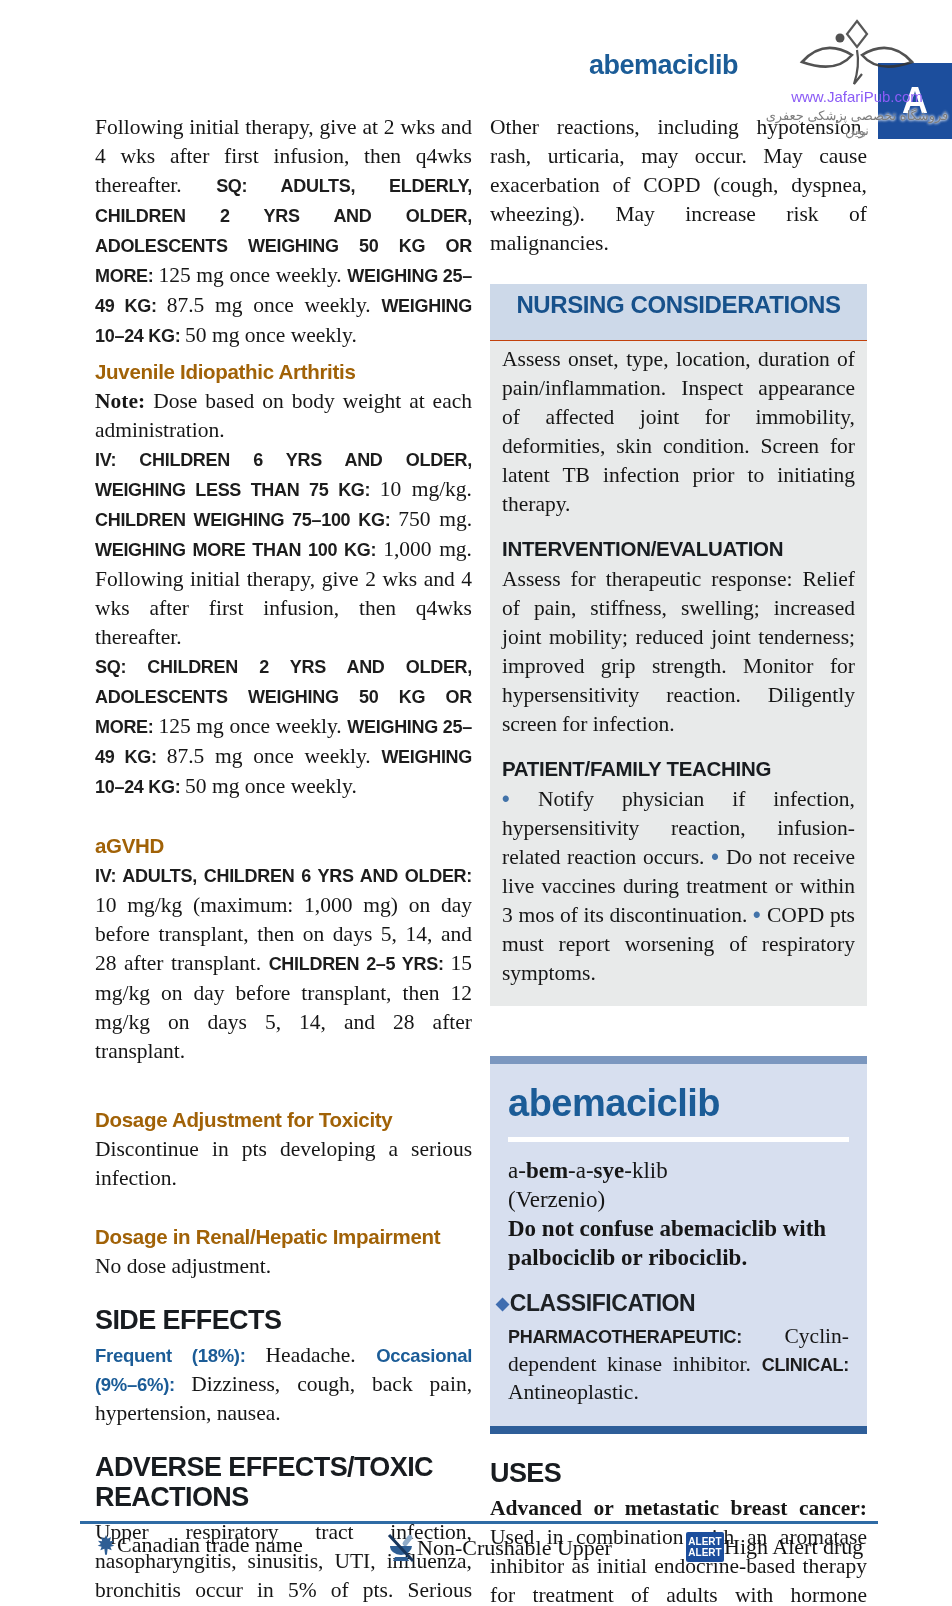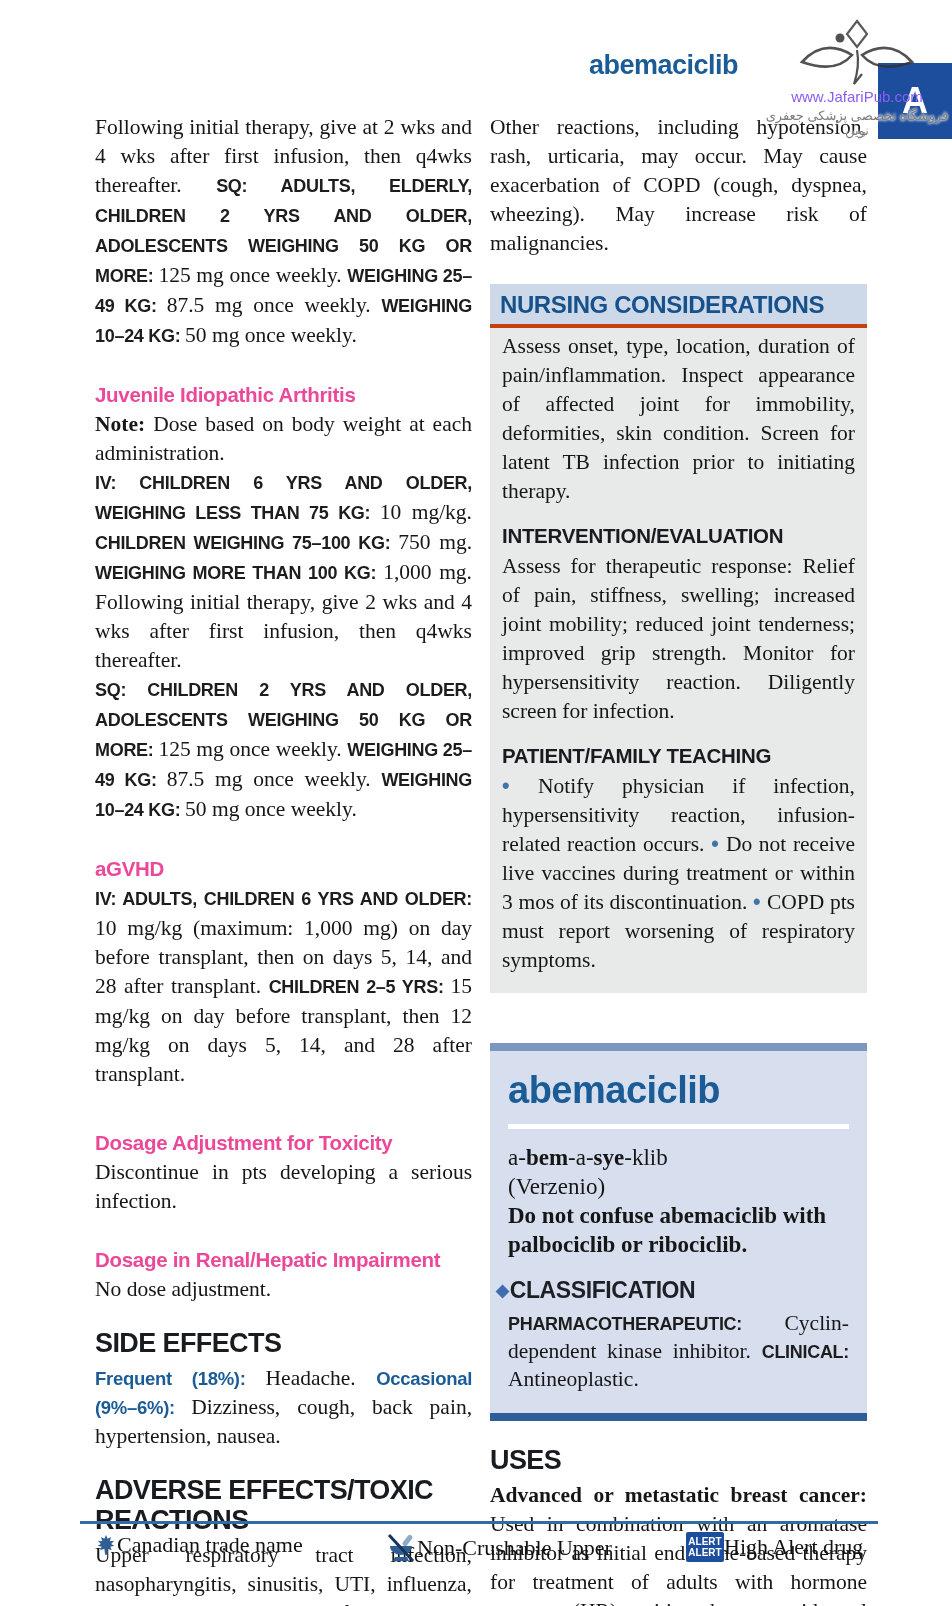--- a/index.html
+++ b/index.html
@@ -22,30 +22,30 @@
   .col{position:absolute;top:113px;width:377px;}
   .col-left{left:95px;}
   .col-right{left:490px;}
 
   p.body{margin:0;text-align:justify;font-size:21.5px;line-height:29px;}
   .seg-l{font-family:"Liberation Sans", sans-serif;font-weight:700;font-size:18px;letter-spacing:-0.3px;color:#1d1d1d;}
   .seg-b{font-weight:700;}
   .seg-lb{font-family:"Liberation Sans", sans-serif;font-weight:700;font-size:18.5px;color:#1b5c97;letter-spacing:-0.3px;}
   .seg-bullet{color:#4273a9;font-family:"Liberation Sans", sans-serif;font-weight:700;}
 
-  .sub-head{font:700 20.5px "Liberation Sans", sans-serif;color:#ec4899;margin:32px 0 3px;letter-spacing:-0.3px;}
+  .sub-head{font:700 20.5px "Liberation Sans", sans-serif;color:#a16207;margin:9px 0 3px;letter-spacing:-0.3px;}
   .sub-head.gap-lg{margin-top:42px;}
   .sub-head.gap-md{margin-top:32px;}
   .major-head{font:700 27px "Liberation Sans", sans-serif;color:#181c20;margin:24px 0 6px;
     letter-spacing:-0.6px;line-height:30px;}
 
   
-  .banner{background:#cdd9e9;border-bottom:4px solid #c2410c;color:#17518b;
+  .banner{background:#cdd9e9;border-bottom:1px solid #c2410c;color:#17518b;
     font:700 24px "Liberation Sans", sans-serif;letter-spacing:-0.4px;
-    padding:7px 10px 5px;margin-top:26px;}
+    padding:7px 10px 21px;margin-top:26px;text-align:center;}
   .gray-section{background:#e8eaea;padding:4px 12px 18px;}
   .gray-head{font:700 20.5px "Liberation Sans", sans-serif;color:#181c20;margin:18px 0 4px;letter-spacing:-0.3px;}
 
   
   .drug-card{background:#d7dfef;border-top:8px solid #7b97bf;border-bottom:8px solid #2e5e99;
     padding:14px 18px 20px;margin-top:50px;}
   .drug-title{font:700 38px "Liberation Sans", sans-serif;color:#1b5c97;margin:4px 0 12px;letter-spacing:-0.5px;}
   .white-rule{border:none;border-top:5px solid #ffffff;margin:0 0 14px;}
   .drug-card p.body{font-size:23px;line-height:29px;text-align:left;}
   .classification-head{font:700 23px "Liberation Sans", sans-serif;color:#1d2125;

